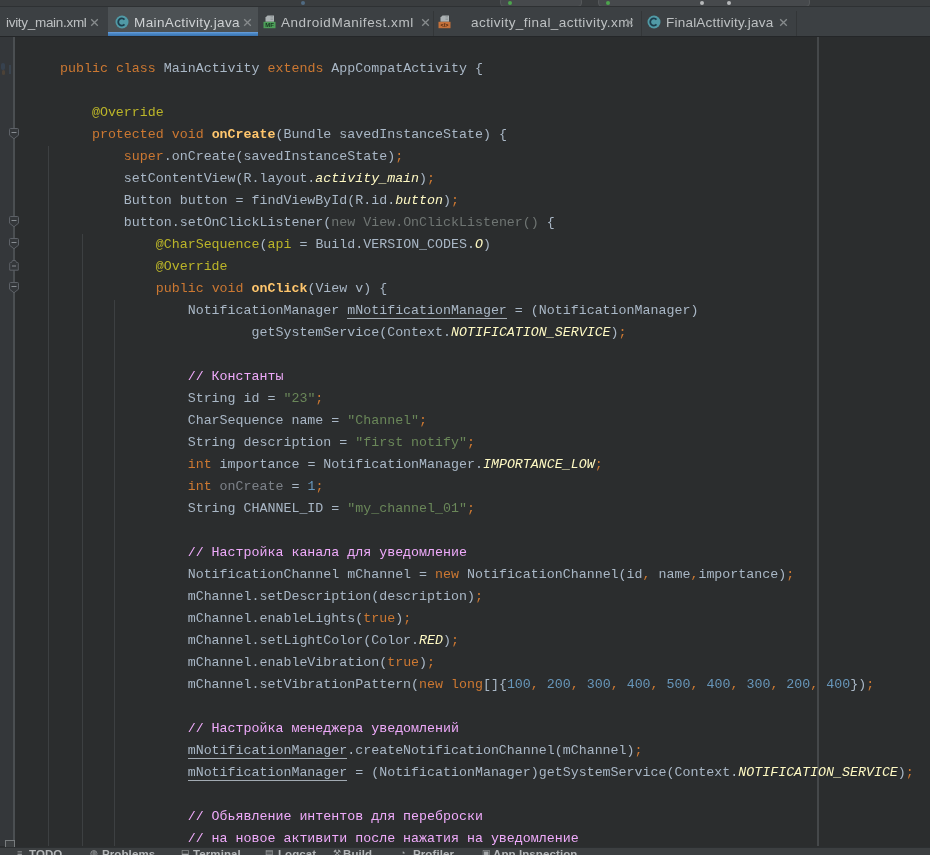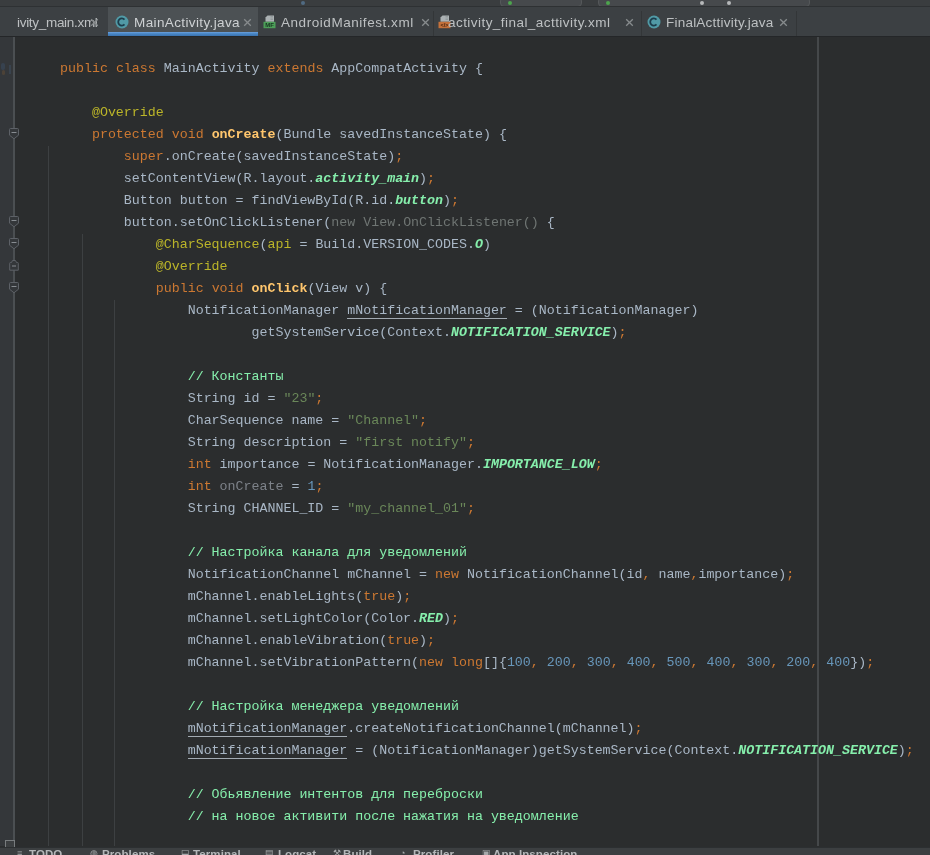--- a/index.html
+++ b/index.html
@@ -27,22 +27,22 @@
   
   .fold{position:absolute;left:8px;width:12px;height:13px;}
   
   #code{left:19px;top:57.5px;font-family:"Liberation Mono",monospace;font-size:13.3px;line-height:22px;color:#a9b7c6;margin-left:41px;}
   #code > div{white-space:pre;height:22px;}
   .k{color:#cc7832;}
   .m{color:#ffc66d;font-weight:bold;}
   .a{color:#bbb529;}
   .s{color:#6a8759;}
   .n{color:#6897bb;}
-  .c{color:#86efac;}
-  .f{color:#86efac;font-style:italic;font-weight:bold;}
+  .c{color:#f0abfc;}
+  .f{color:#fef9c3;font-style:italic;}
   .d{color:#6f7573;}
   .un{color:#7d8289;}
   .u{border-bottom:1px solid #a2aab2;}
   
   #statusbar{left:0;top:847px;width:930px;height:8px;background:#3c3f41;border-top:1px solid #2c2f31;box-sizing:content-box;}
   .sbitem{position:absolute;top:849px;font-size:11.5px;line-height:11.5px;font-weight:bold;color:#b4b7b9;white-space:nowrap;letter-spacing:0.1px;}
   .sbicon{position:absolute;top:848.5px;font-size:9px;line-height:9px;color:#a6a9ab;}
 </style>
 </head>
 <body>
@@ -50,21 +50,21 @@
     <div class="tbtn" style="left:500px;width:80px;"></div>
     <div class="gdot" style="left:508px;"></div>
     <div class="tbtn" style="left:598px;width:210px;"></div>
     <div class="gdot" style="left:606px;"></div>
     <div class="wdot" style="left:700px;"></div>
     <div class="wdot" style="left:727px;"></div>
     <div class="abs" style="left:301px;top:1px;width:4px;height:4px;border-radius:50%;background:#5a7da0;opacity:0.7;"></div>
   </div>
 
   <div id="tabbar" class="abs">
-    <div class="tabtxt" style="left:17px;letter-spacing:-0.3px;">ivity_main.xml</div>
+    <div class="tabtxt" style="left:6px;letter-spacing:-0.3px;">ivity_main.xml</div>
     <svg class="abs" style="left:90px;top:10.5px;" width="9" height="9" viewBox="0 0 9 9">
       <path d="M1.2 1.2 L7.8 7.8 M7.8 1.2 L1.2 7.8" stroke="#878b8d" stroke-width="1.3"></path>
     </svg>
     <div class="tab" id="activetab"></div>
     <svg class="abs" style="left:115px;top:8px;" width="14" height="14" viewBox="0 0 14 14">
       <circle cx="7" cy="7" r="6.5" fill="#519aa6"></circle>
       <path d="M9.5 4.6 A3.6 3.6 0 1 0 9.5 9.4" stroke="#1d3d4c" stroke-width="1.8" fill="none"></path>
     </svg>
     <div class="tabtxt" style="left:134px;color:#ced1d3;letter-spacing:0.38px;">MainActivity.java</div>
     <svg class="abs" style="left:243px;top:10.5px;" width="9" height="9" viewBox="0 0 9 9">
@@ -81,21 +81,21 @@
     <svg class="abs" style="left:421px;top:10.5px;" width="9" height="9" viewBox="0 0 9 9">
       <path d="M1.2 1.2 L7.8 7.8 M7.8 1.2 L1.2 7.8" stroke="#878b8d" stroke-width="1.3"></path>
     </svg>
 
     <svg class="abs" style="left:437px;top:7.5px;" width="15" height="15" viewBox="0 0 15 15">
       <path d="M5.5 0.5 L12 0.5 L12 6.8 L3.5 6.8 L3.5 2.5 Z" fill="#abb1b3"></path>
       <path d="M8.5 1.5 h2.5 M8.5 3 h2.5 M8.5 4.5 h2.5" stroke="#8d9496" stroke-width="0.8"></path>
       <rect x="1.5" y="6.8" width="12" height="6.4" fill="#c4713b"></rect>
       <text x="7.5" y="12.2" font-size="5.5" font-weight="bold" fill="#45220d" text-anchor="middle" font-family="Liberation Sans">&lt;/&gt;</text>
     </svg>
-    <div class="tabtxt" style="left:448px;letter-spacing:0.45px;">activity_final_acttivity.xml</div>
+    <div class="tabtxt" style="left:471px;letter-spacing:0.45px;">activity_final_acttivity.xml</div>
     <svg class="abs" style="left:625px;top:10.5px;" width="9" height="9" viewBox="0 0 9 9">
       <path d="M1.2 1.2 L7.8 7.8 M7.8 1.2 L1.2 7.8" stroke="#878b8d" stroke-width="1.3"></path>
     </svg>
 
     <svg class="abs" style="left:647px;top:8px;" width="14" height="14" viewBox="0 0 14 14">
       <circle cx="7" cy="7" r="6.5" fill="#519aa6"></circle>
       <path d="M9.5 4.6 A3.6 3.6 0 1 0 9.5 9.4" stroke="#1d3d4c" stroke-width="1.8" fill="none"></path>
     </svg>
     <div class="tabtxt" style="left:666px;letter-spacing:0.22px;">FinalActtivity.java</div>
     <svg class="abs" style="left:779px;top:10.5px;" width="9" height="9" viewBox="0 0 9 9">
@@ -135,22 +135,23 @@
 <div>                        getSystemService(Context.<span class="f">NOTIFICATION_SERVICE</span>)<span class="k">;</span></div>
 <div>&nbsp;</div>
 <div>                <span class="c">// Константы</span></div>
 <div>                String id = <span class="s">"23"</span><span class="k">;</span></div>
 <div>                CharSequence name = <span class="s">"Channel"</span><span class="k">;</span></div>
 <div>                String description = <span class="s">"first notify"</span><span class="k">;</span></div>
 <div>                <span class="k">int</span> importance = NotificationManager.<span class="f">IMPORTANCE_LOW</span><span class="k">;</span></div>
 <div>                <span class="k">int</span> <span class="un">onCreate</span> = <span class="n">1</span><span class="k">;</span></div>
 <div>                String CHANNEL_ID = <span class="s">"my_channel_01"</span><span class="k">;</span></div>
 <div>&nbsp;</div>
-<div>                <span class="c">// Настройка канала для уведомлений</span></div>
+<div>                <span class="c">// Настройка канала для уведомление</span></div>
 <div>                NotificationChannel mChannel = <span class="k">new</span> NotificationChannel(id<span class="k">,</span> name<span class="k">,</span>importance)<span class="k">;</span></div>
+<div>                mChannel.setDescription(description)<span class="k">;</span></div>
 <div>                mChannel.enableLights(<span class="k">true</span>)<span class="k">;</span></div>
 <div>                mChannel.setLightColor(Color.<span class="f">RED</span>)<span class="k">;</span></div>
 <div>                mChannel.enableVibration(<span class="k">true</span>)<span class="k">;</span></div>
 <div>                mChannel.setVibrationPattern(<span class="k">new</span> <span class="k">long</span>[]{<span class="n">100</span><span class="k">,</span> <span class="n">200</span><span class="k">,</span> <span class="n">300</span><span class="k">,</span> <span class="n">400</span><span class="k">,</span> <span class="n">500</span><span class="k">,</span> <span class="n">400</span><span class="k">,</span> <span class="n">300</span><span class="k">,</span> <span class="n">200</span><span class="k">,</span> <span class="n">400</span>})<span class="k">;</span></div>
 <div>&nbsp;</div>
 <div>                <span class="c">// Настройка менеджера уведомлений</span></div>
 <div>                <span class="u">mNotificationManager</span>.createNotificationChannel(mChannel)<span class="k">;</span></div>
 <div>                <span class="u">mNotificationManager</span> = (NotificationManager)getSystemService(Context.<span class="f">NOTIFICATION_SERVICE</span>)<span class="k">;</span></div>
 <div>&nbsp;</div>
 <div>                <span class="c">// Обьявление интентов для переброски</span></div>

